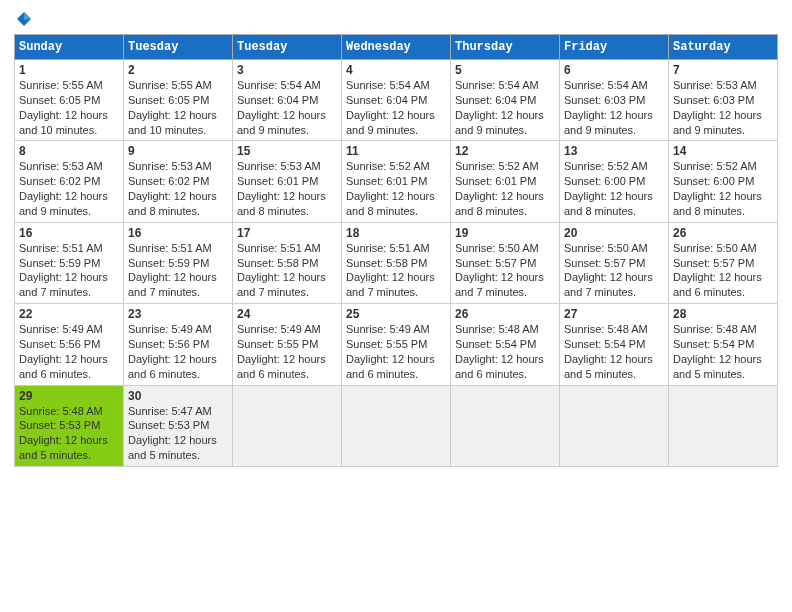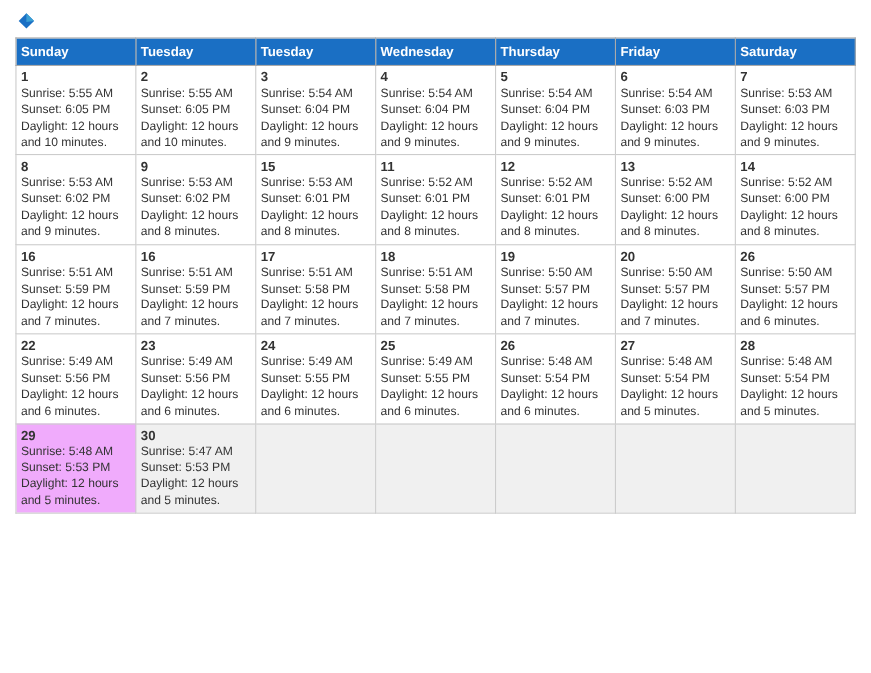--- a/index.html
+++ b/index.html
@@ -65,20 +65,21 @@
       table-layout: fixed;
     }
     .calendar thead tr th {
       background: #1a6fc4;
       color: #fff;
       font-size: 12px;
       font-weight: bold;
       padding: 5px 4px;
       text-align: left;
       border: 1px solid #aaa;
+      font-family: Liberation Mono, monospace;
     }
     .calendar tbody tr td {
       vertical-align: top;
       border: 1px solid #ccc;
       padding: 3px 4px;
       font-size: 9.5px;
       color: #333;
       background: #fff;
       height: 78px;
     }
@@ -165,21 +166,21 @@
         <tr>
           <td><span class="day-number">22</span><span class="cell-info">Sunrise: 5:49 AM<br>Sunset: 5:56 PM<br>Daylight: 12 hours and 6 minutes.</span></td>
           <td><span class="day-number">23</span><span class="cell-info">Sunrise: 5:49 AM<br>Sunset: 5:56 PM<br>Daylight: 12 hours and 6 minutes.</span></td>
           <td><span class="day-number">24</span><span class="cell-info">Sunrise: 5:49 AM<br>Sunset: 5:55 PM<br>Daylight: 12 hours and 6 minutes.</span></td>
           <td><span class="day-number">25</span><span class="cell-info">Sunrise: 5:49 AM<br>Sunset: 5:55 PM<br>Daylight: 12 hours and 6 minutes.</span></td>
           <td><span class="day-number">26</span><span class="cell-info">Sunrise: 5:48 AM<br>Sunset: 5:54 PM<br>Daylight: 12 hours and 6 minutes.</span></td>
           <td><span class="day-number">27</span><span class="cell-info">Sunrise: 5:48 AM<br>Sunset: 5:54 PM<br>Daylight: 12 hours and 5 minutes.</span></td>
           <td><span class="day-number">28</span><span class="cell-info">Sunrise: 5:48 AM<br>Sunset: 5:54 PM<br>Daylight: 12 hours and 5 minutes.</span></td>
         </tr>
         <tr class="last-week">
-          <td style="background: #f0abfc; margin-left: 13px;"><span class="day-number">29</span><span class="cell-info">Sunrise: 5:48 AM<br>Sunset: 5:53 PM<br>Daylight: 12 hours and 5 minutes.</span></td>
+          <td style="background: #84cc16; margin-left: 13px;"><span class="day-number">29</span><span class="cell-info">Sunrise: 5:48 AM<br>Sunset: 5:53 PM<br>Daylight: 12 hours and 5 minutes.</span></td>
           <td style="background: rgb(240, 240, 240); margin-left: 28px;"><span class="day-number">30</span><span class="cell-info">Sunrise: 5:47 AM<br>Sunset: 5:53 PM<br>Daylight: 12 hours and 5 minutes.</span></td>
           <td class="empty"></td>
           <td class="empty"></td>
           <td class="empty"></td>
           <td class="empty"></td>
           <td class="empty"></td>
         </tr>
       </tbody>
   </table>
 </div>

